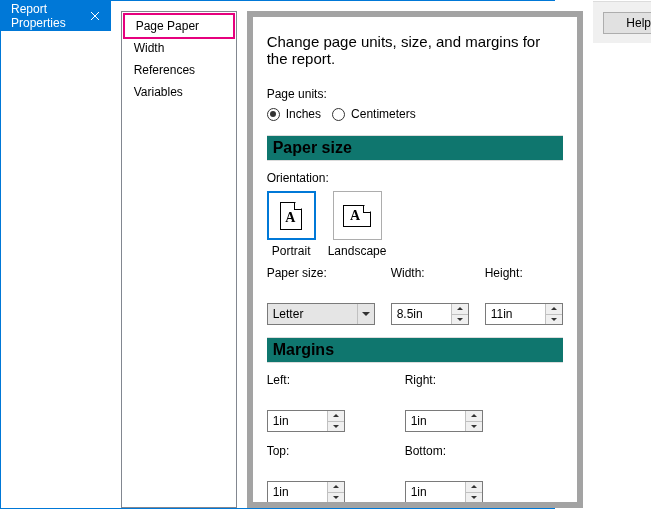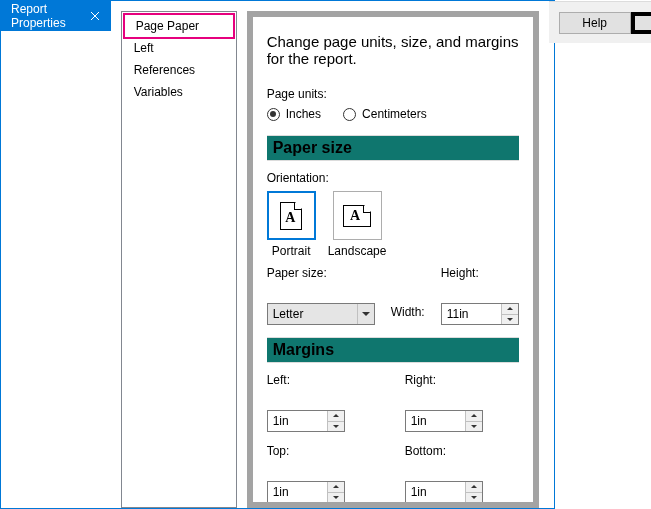--- a/index.html
+++ b/index.html
@@ -66,21 +66,21 @@
     border: 6px solid #a3a3a3;
     padding: 12px 14px;
     overflow: hidden;
   }
   .main-title {
     font-size: 15px;
     color: #000;
     margin: 4px 0 20px 0;
   }
   .label { font-size: 12px; margin-bottom: 6px; }
-  .radio-row { display: flex; gap: 22px; align-items: center; margin-bottom: 14px; }
+  .radio-row { display: flex; gap: 11px; align-items: center; margin-bottom: 14px; }
   .radio { display: flex; align-items: center; gap: 6px; }
   .radio-dot {
     width: 13px; height: 13px; border-radius: 50%;
     border: 1px solid #333; display:flex; align-items:center; justify-content:center;
     background:#fff;
   }
   .radio-dot.checked::after {
     content:""; width:6px; height:6px; border-radius:50%; background:#333;
   }
   .section-header {
@@ -175,21 +175,21 @@
     <div class="titlebar-close">
       <svg viewBox="0 0 10 10">
           <path d="M1 1 L9 9 M9 1 L1 9" stroke="#fff" stroke-width="1"></path>
         </svg>
     </div>
   </div>
 
   <div class="body">
     <div class="sidebar">
       <div class="sidebar-item active"><span>Page Paper</span></div>
-      <div class="sidebar-item"><span>Left</span></div>
+      <div class="sidebar-item"><span>Width</span></div>
       <div class="sidebar-item"><span>References</span></div>
       <div class="sidebar-item"><span>Variables</span></div>
     </div>
 
     <div class="main">
       <div class="main-title">Change page units, size, and margins for the report.</div>
 
       <div class="label">Page units:</div>
       <div class="radio-row">
         <div class="radio">
@@ -228,20 +228,31 @@
           <span class="label">Paper size:</span>
           <div class="combo">
             <span class="combo-text">Letter</span>
             <div class="combo-btn">
                 <div class="arrow-down"></div>
               </div>
           </div>
         </div>
         <div class="field">
           <span class="label">Width:</span>
+          <div class="spinner">
+            <input value="8.5in" style="">
+            <div class="spin-btns">
+                <div class="spin-btn">
+                  <div class="arrow-up sm"></div>
+                </div>
+                <div class="spin-btn">
+                  <div class="arrow-down sm"></div>
+                </div>
+              </div>
+          </div>
         </div>
         <div class="field">
           <span class="label">Height:</span>
           <div class="spinner">
             <input value="11in" style="">
             <div class="spin-btns">
                 <div class="spin-btn">
                   <div class="arrow-up sm"></div>
                 </div>
                 <div class="spin-btn">

